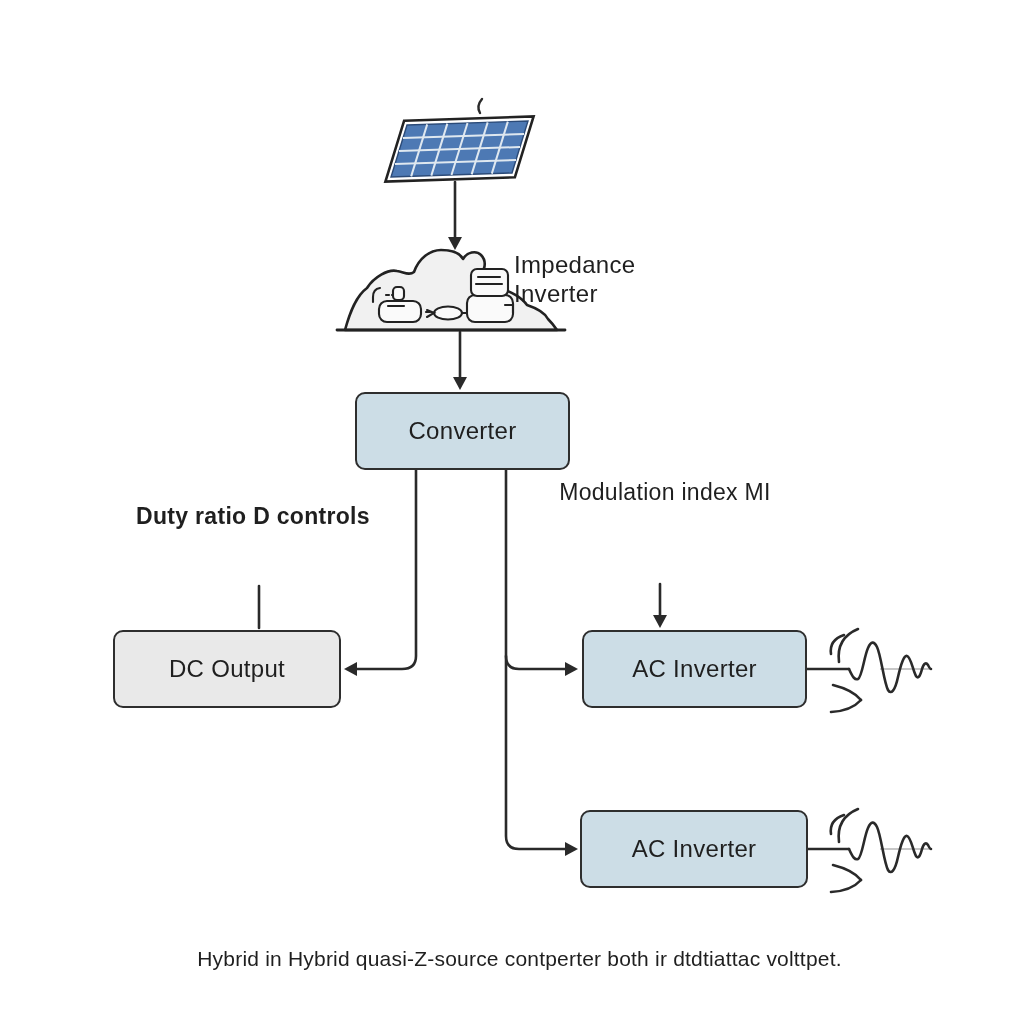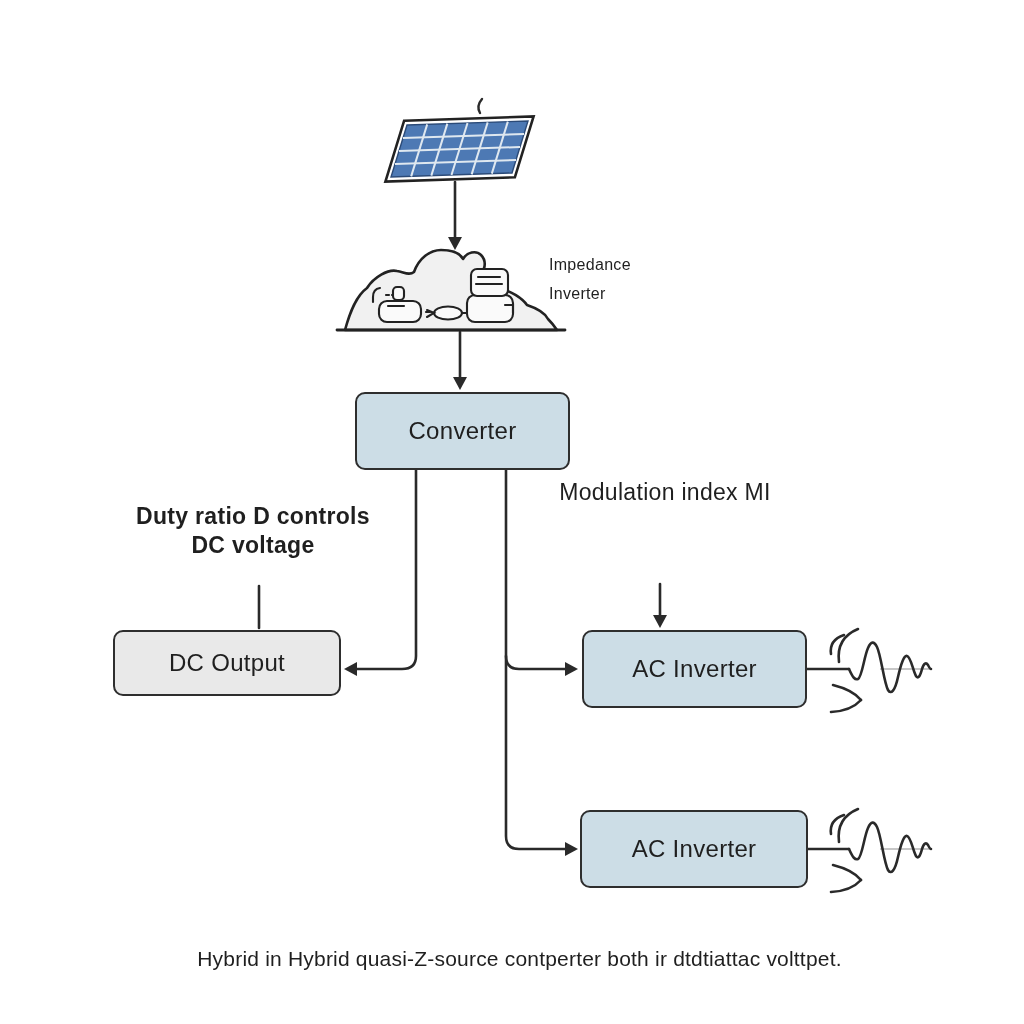--- a/index.html
+++ b/index.html
@@ -139,41 +139,40 @@
     </g>
 
     <use href="#wave" y="669"></use>
     <use href="#wave" y="849"></use>
   </svg>
 
   <div class="node blue" style="left:355px;top:392px;width:215px;height:78px;">
     <span>Converter</span>
   </div>
 
-  <div class="node gray" style="left:113px;top:630px;width:228px;height:66px;align-items:center;">
+  <div class="node gray" style="left:113px;top:630px;width:228px;height:78px;align-items:center;">
     <span>DC Output</span>
   </div>
 
   <div class="node blue" style="left:582px;top:630px;width:225px;height:78px;">
     <span>AC Inverter</span>
   </div>
 
   <div class="node blue" style="left:580px;top:810px;width:228px;height:78px;">
     <span>AC Inverter</span>
   </div>
 
 
-  <div class="lbl" style="left:549px;top:250px;font-size:16px;">
+  <div class="lbl" style="left:514px;top:250px;font-size:24px;">
     <div>Impedance</div>
     <div>Inverter</div>
   </div>
 
   <div class="lbl center" style="left:118px;top:502px;width:270px;font-weight:bold;">
     <div>Duty ratio D controls</div>
-    <div>DC voltage</div>
   </div>
 
   <div class="lbl center" style="left:530px;top:478px;width:270px;">
     <div>Modulation index MI</div>
   </div>
 
   <div class="caption">Hybrid in Hybrid quasi-Z-source contperter both ir dtdtiattac volttpet.</div>
 
 </div>
 

